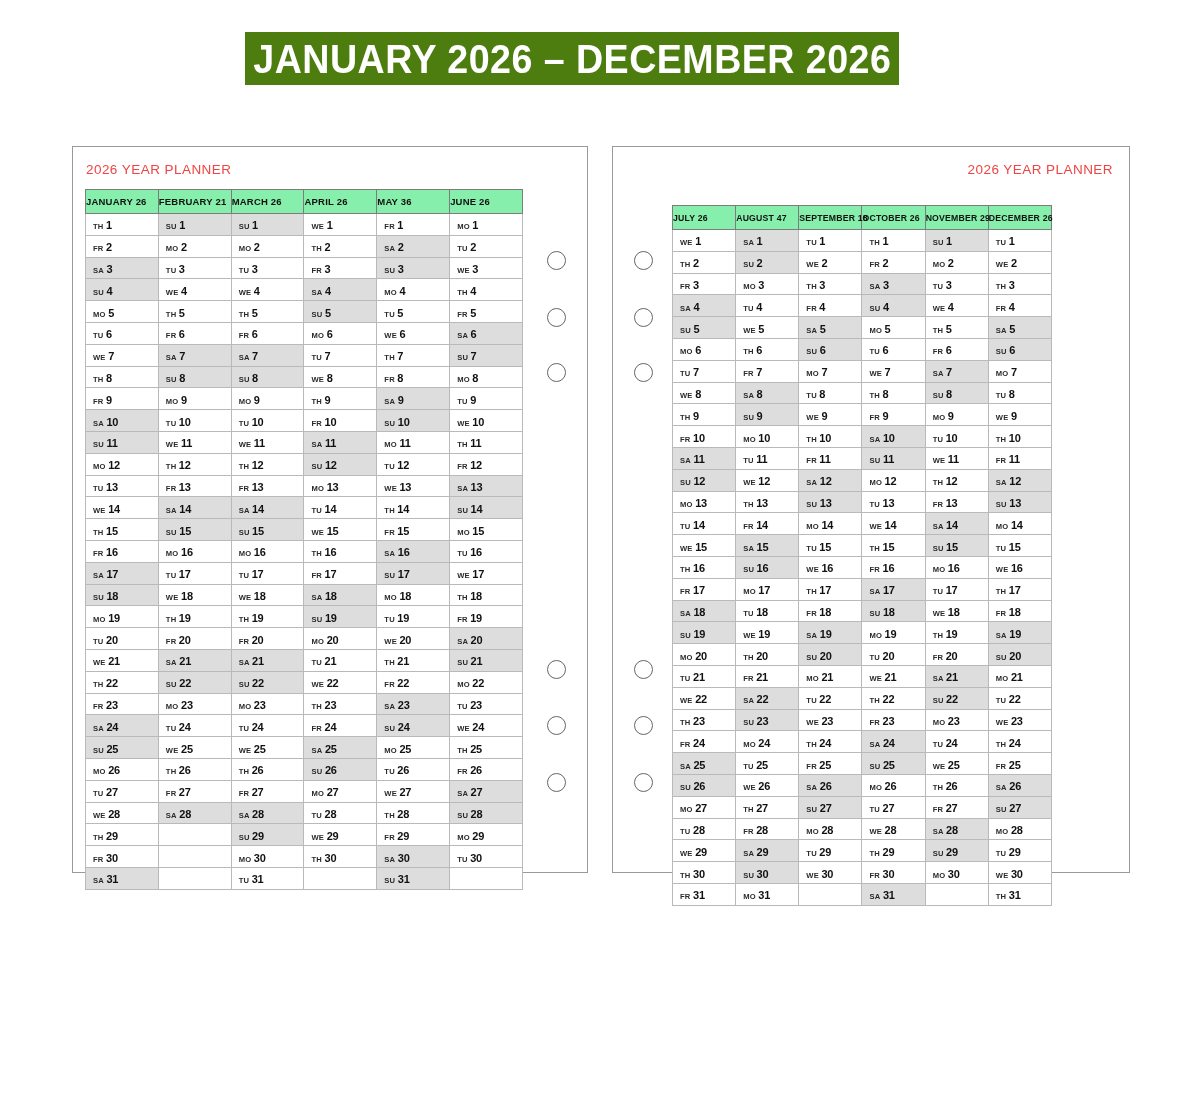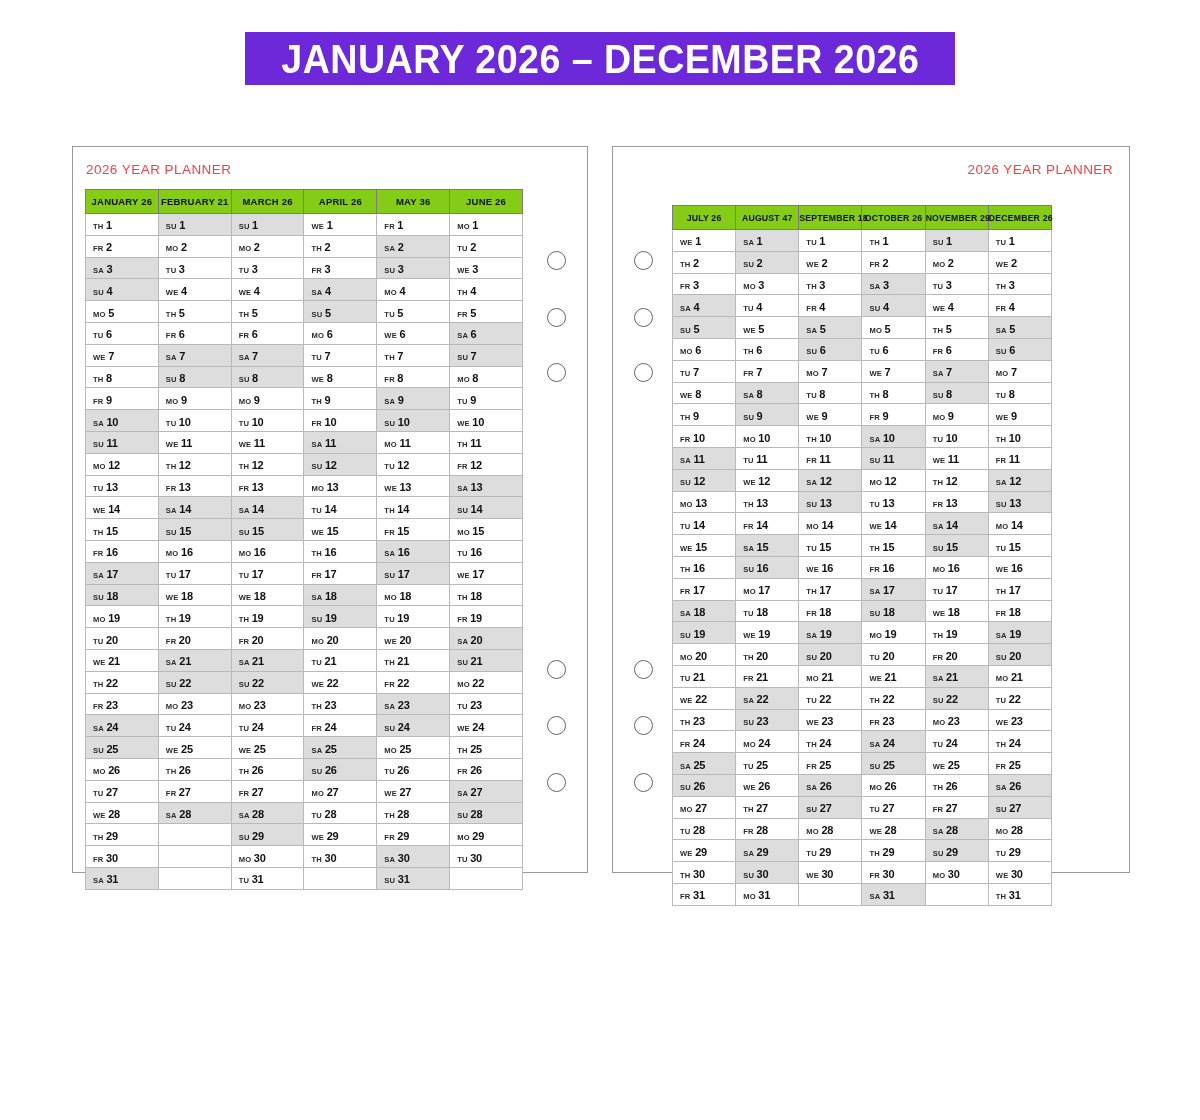--- a/index.html
+++ b/index.html
@@ -13,23 +13,23 @@
     position: relative;
     font-family: "Liberation Sans", sans-serif;
     -webkit-font-smoothing: antialiased;
   }
 
   
   #title-banner {
     position: absolute;
     left: 245px;
     top: 32px;
-    width: 710px;
+    width: 654px;
     height: 53px;
-    background: #6d28d9;
+    background: #4d7c0f;
     display: flex;
     align-items: center;
     justify-content: center;
   }
   #title-banner .title-text {
     color: #ffffff;
     font-size: 40px;
     font-weight: bold;
     letter-spacing: 0.5px;
     line-height: 1;
@@ -74,26 +74,26 @@
     position: absolute;
     border-collapse: collapse;
     table-layout: fixed;
   }
   #table-left  { left: 12px;  top: 42px; width: 438px; }
   #table-right { left: 59px;  top: 58px; width: 380px; }
 
   .cal-table th {
     height: 23px;
     border: 1px solid #7c7c7c;
-    background: #84cc16;
+    background: #86efac;
     font-size: 9.5px;
     font-weight: bold;
     color: #111111;
     letter-spacing: 0.2px;
-    text-align: center;
+    text-align: left;
     padding: 0;
     white-space: nowrap;
   }
   #table-right th { font-size: 8.7px; }
 
   .cal-table td {
     height: 20.8px;
     border: 1px solid #b9b9b9;
     padding: 0 0 0 7px;
     background: #ffffff;

